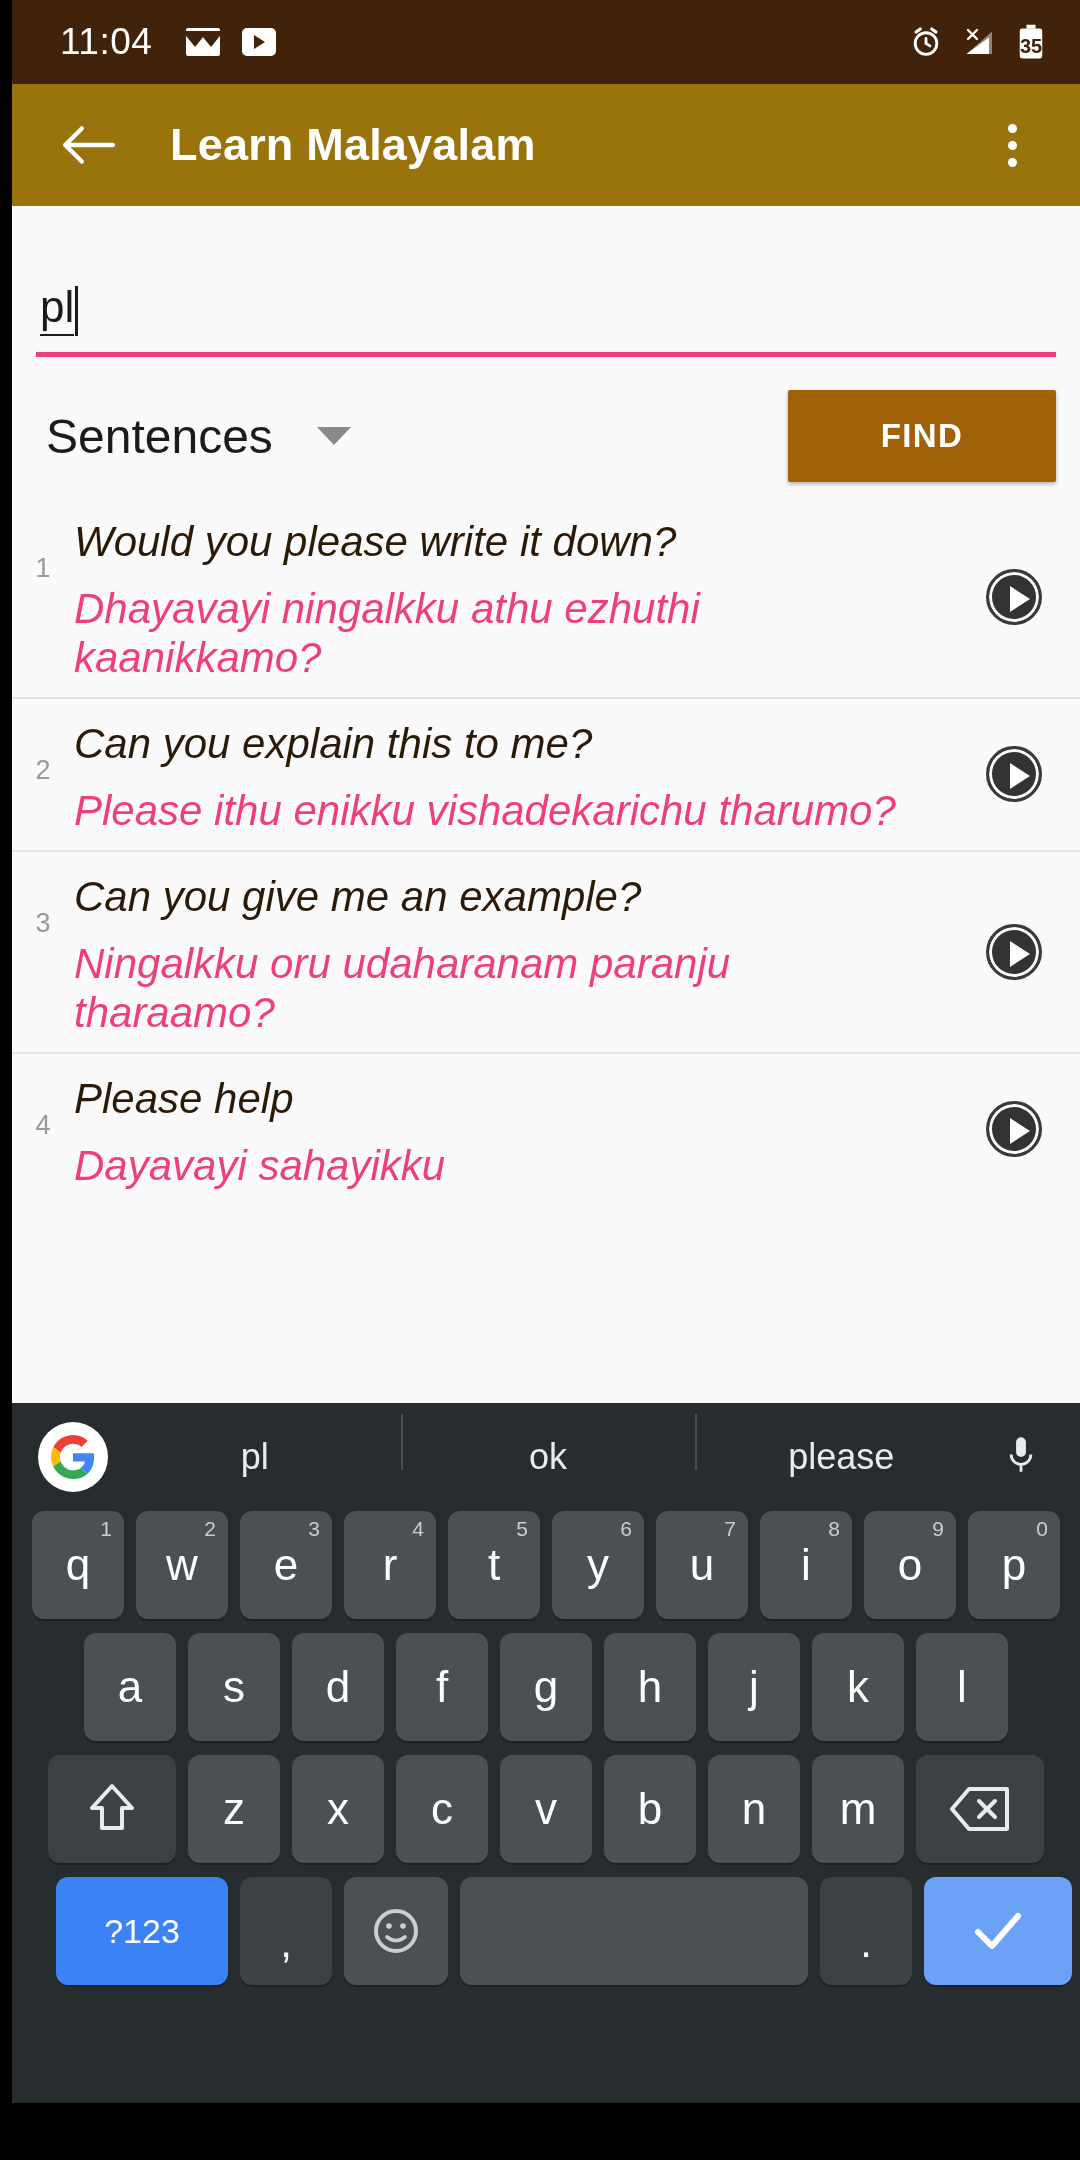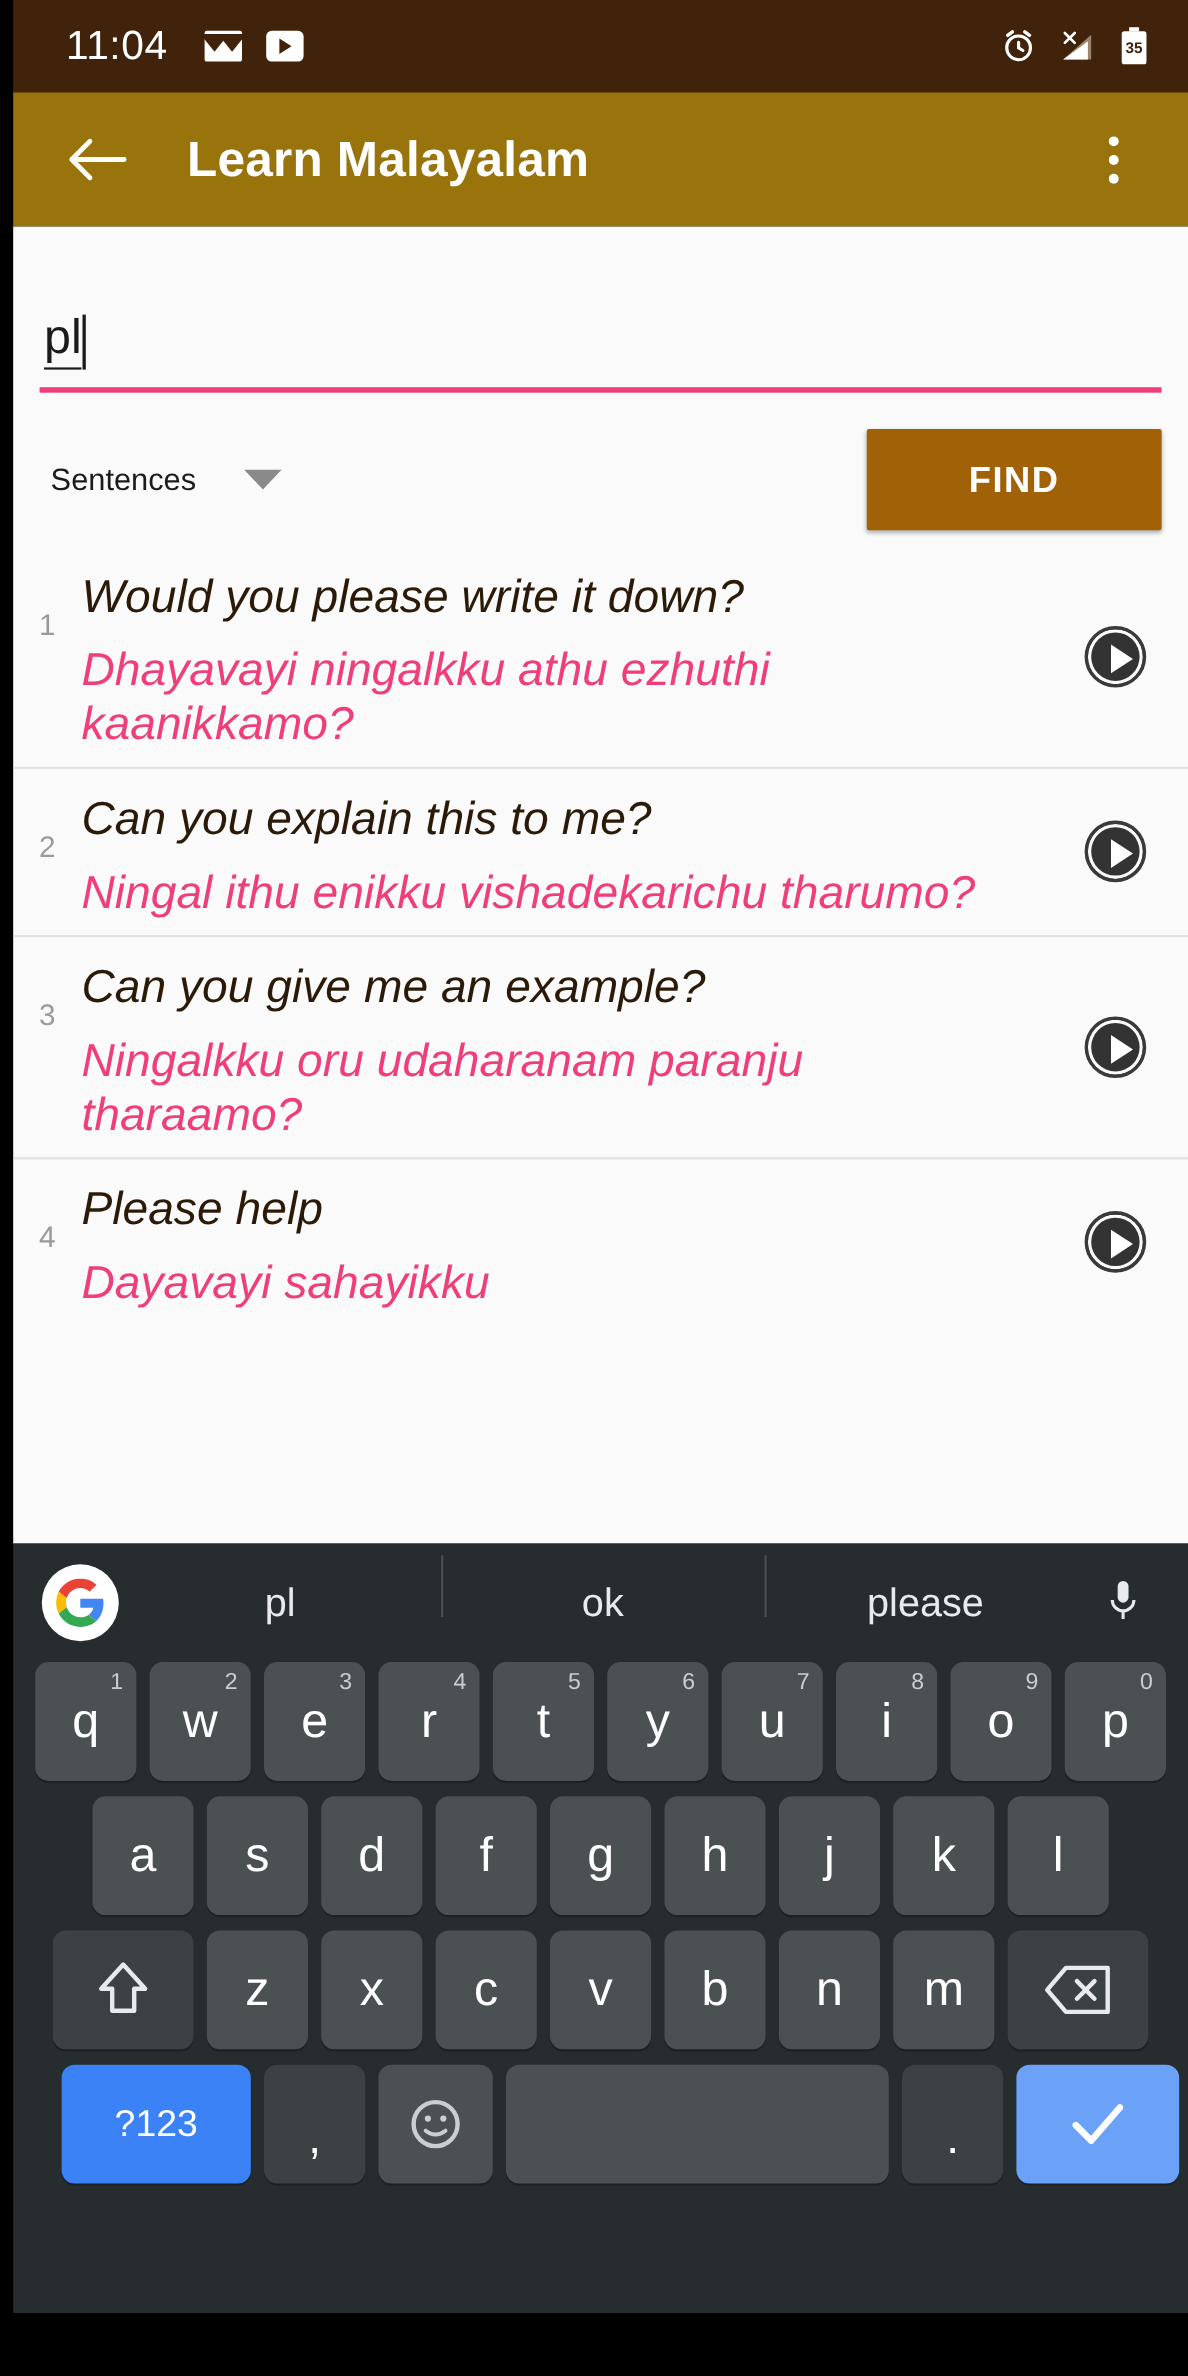--- a/index.html
+++ b/index.html
@@ -70,21 +70,21 @@
   .search-caret {
     display:inline-block; width:3px; height:50px; background:#1b1b1b;
     margin-left:1px; vertical-align:-10px;
   }
   .search-underline { height:5px; background:#ef3e79; margin-top: 16px; }
 
   .controls {
     display:flex; align-items:center; padding: 26px 24px 0 24px; height: 132px;
   }
   .spinner { display:flex; align-items:center; cursor:default; }
-  .spinner-label { font-size: 28px; color:#1b1b1b; padding-left: 10px; }
+  .spinner-label { font-size: 48px; color:#1b1b1b; padding-left: 10px; }
   .spinner-arrow {
     width:0; height:0; margin-left: 44px;
     border-left: 17px solid transparent; border-right: 17px solid transparent;
     border-top: 18px solid #8a8a8a;
   }
   .ctrl-spacer { flex:1; }
   .find-btn {
     width: 268px; height: 92px; background:#a16207; color:#fff;
     font-size: 33px; font-weight:700; letter-spacing: 1.4px;
     display:flex; align-items:center; justify-content:center;
@@ -195,21 +195,21 @@
           <path d="M3 20 L20 20 L20 5 Z" fill="#9a8470"></path>
           <path d="M3 20 L18 20 L18 9 Z" fill="#fff"></path>
           <path d="M4 4 L10 10 M10 4 L4 10" stroke="#fff" stroke-width="1.6" stroke-linecap="round"></path>
         </svg>
       </span>
       <span style="position:relative;display:inline-block;">
         <svg width="30" height="36" viewBox="0 0 18 24" class="ic">
           <rect x="6" y="0.5" width="6" height="2.6" fill="#fff"></rect>
           <rect x="1.5" y="3" width="15" height="20" rx="1.6" fill="#fff"></rect>
         </svg>
-        <span style="position:absolute;left:0;top:11px;width:30px;text-align:center;font-size:14px;font-weight:700;color:#41220a;">35</span>
+        <span style="position:absolute;left:0;top:11px;width:30px;text-align:center;font-size:20px;font-weight:700;color:#41220a;">35</span>
       </span>
     </div>
   </div>
 
   <div class="toolbar">
     <div class="tb-back">
       <svg width="58" height="46" viewBox="0 0 28 22">
         <path d="M26 11 L3 11 M11 3 L3 11 L11 19" stroke="#fff" stroke-width="2.1" fill="none" stroke-linecap="round" stroke-linejoin="round"></path>
       </svg>
     </div>
@@ -251,21 +251,21 @@
         </div>
         <div class="row-play">
           <div class="playbtn"></div>
         </div>
       </div>
 
       <div class="row">
         <div class="row-num">2</div>
         <div class="row-texts">
           <div class="row-en">Can you explain this to me?</div>
-          <div class="row-tr">Ningal ithu enikku vishadekarichu tharumo?</div>
+          <div class="row-tr">Please ithu enikku vishadekarichu tharumo?</div>
         </div>
         <div class="row-play">
           <div class="playbtn"></div>
         </div>
       </div>
 
       <div class="row">
         <div class="row-num">3</div>
         <div class="row-texts">
           <div class="row-en">Can you give me an example?</div>

